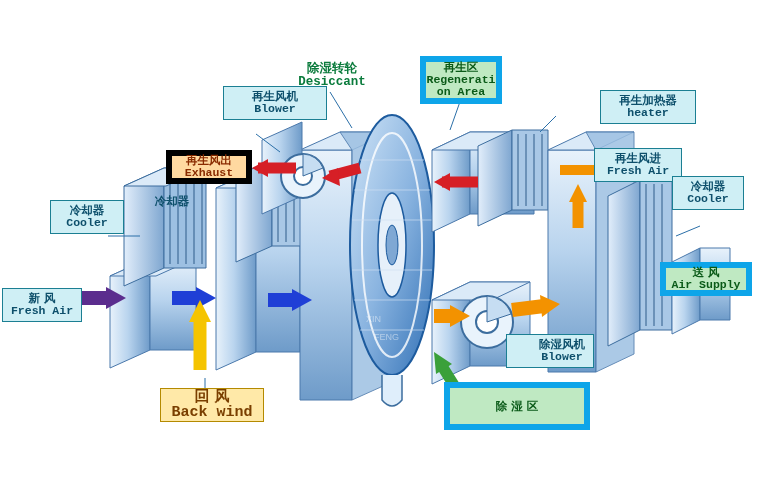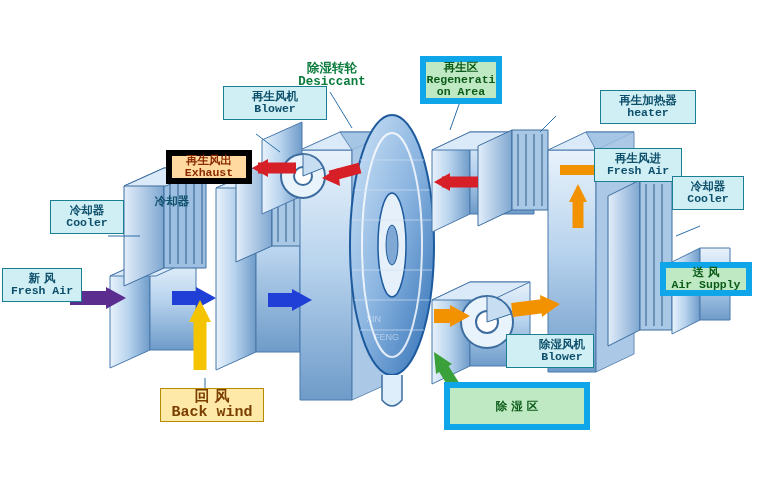--- a/index.html
+++ b/index.html
@@ -317,21 +317,21 @@
 
   <div class="lbl box-plain" style="left:144px;top:192px;width:56px;height:18px;font-size:11.5px;color:#0d4f6b;">
     <span class="cn">冷却器</span>
   </div>
 
   <div class="lbl box-cyan" style="left:672px;top:176px;width:72px;height:34px;font-size:11.5px;">
     <span class="cn">冷却器</span>
     <span class="en">Cooler</span>
   </div>
 
-  <div class="lbl box-cyan" style="left:2px;top:268px;width:80px;height:34px;font-size:11.5px;">
+  <div class="lbl box-cyan" style="left:2px;top:288px;width:80px;height:34px;font-size:11.5px;">
     <span class="cn">新 风</span>
     <span class="en">Fresh Air</span>
   </div>
 
   <div class="lbl box-yellow" style="left:160px;top:388px;width:104px;height:34px;font-size:15px;">
     <span class="cn">回 风</span>
     <span class="en">Back wind</span>
   </div>
 
   <div class="lbl box-green" style="left:660px;top:262px;width:92px;height:34px;font-size:11.5px;">

